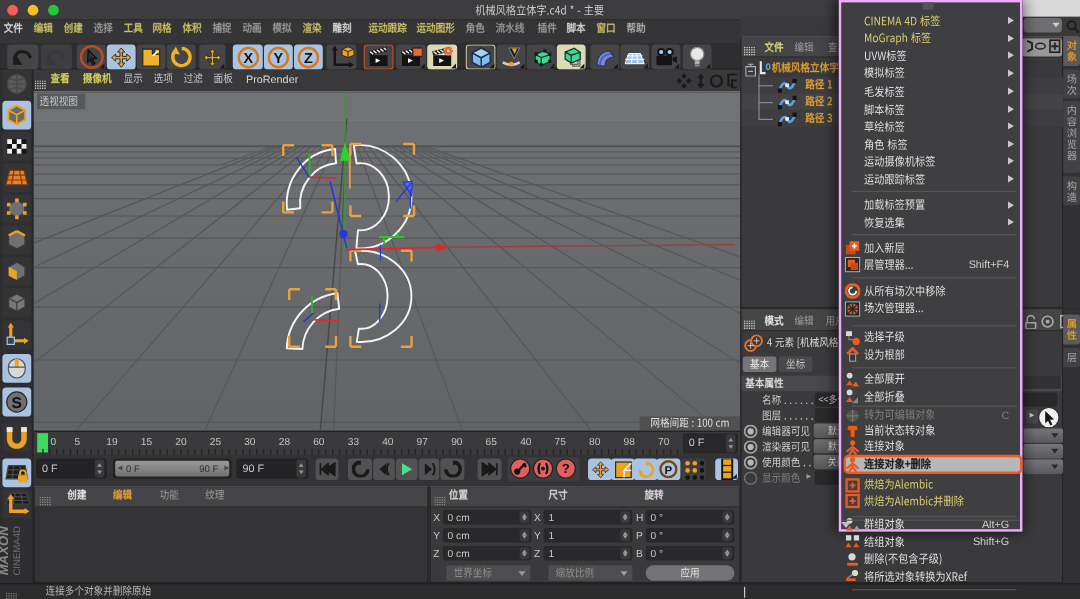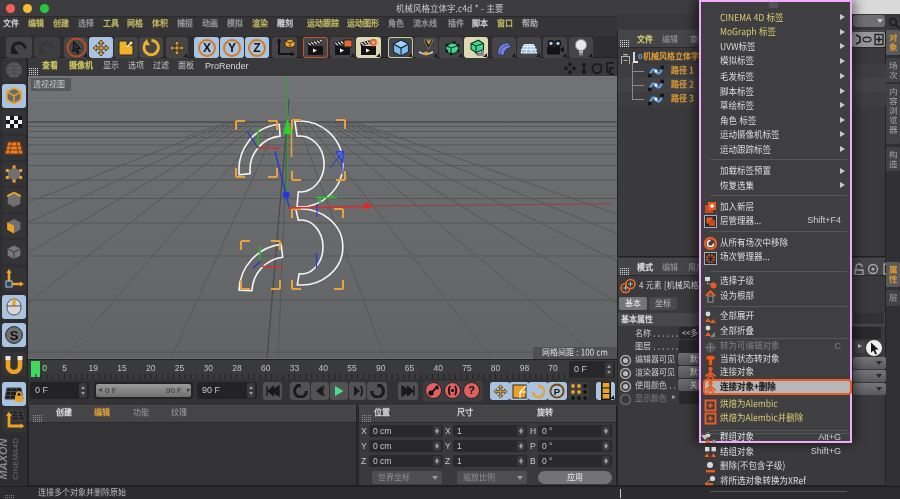--- a/index.html
+++ b/index.html
@@ -673,21 +673,21 @@
       <div class="abs" style="left:36.5px;top:3px;width:30px;margin-left:-15px;text-align:center;font-size:8.5px;color:#c2c2c2">5</div>
       <div class="abs" style="left:65.3px;top:3px;width:30px;margin-left:-15px;text-align:center;font-size:8.5px;color:#c2c2c2">19</div>
       <div class="abs" style="left:94.0px;top:3px;width:30px;margin-left:-15px;text-align:center;font-size:8.5px;color:#c2c2c2">15</div>
       <div class="abs" style="left:122.8px;top:3px;width:30px;margin-left:-15px;text-align:center;font-size:8.5px;color:#c2c2c2">20</div>
       <div class="abs" style="left:151.5px;top:3px;width:30px;margin-left:-15px;text-align:center;font-size:8.5px;color:#c2c2c2">25</div>
       <div class="abs" style="left:180.2px;top:3px;width:30px;margin-left:-15px;text-align:center;font-size:8.5px;color:#c2c2c2">30</div>
       <div class="abs" style="left:209.0px;top:3px;width:30px;margin-left:-15px;text-align:center;font-size:8.5px;color:#c2c2c2">28</div>
       <div class="abs" style="left:237.7px;top:3px;width:30px;margin-left:-15px;text-align:center;font-size:8.5px;color:#c2c2c2">60</div>
       <div class="abs" style="left:266.5px;top:3px;width:30px;margin-left:-15px;text-align:center;font-size:8.5px;color:#c2c2c2">33</div>
       <div class="abs" style="left:295.2px;top:3px;width:30px;margin-left:-15px;text-align:center;font-size:8.5px;color:#c2c2c2">40</div>
-      <div class="abs" style="left:323.9px;top:3px;width:30px;margin-left:-15px;text-align:center;font-size:8.5px;color:#c2c2c2">55</div>
+      <div class="abs" style="left:323.9px;top:3px;width:30px;margin-left:-15px;text-align:center;font-size:8.5px;color:#c2c2c2">97</div>
       <div class="abs" style="left:352.7px;top:3px;width:30px;margin-left:-15px;text-align:center;font-size:8.5px;color:#c2c2c2">90</div>
       <div class="abs" style="left:381.4px;top:3px;width:30px;margin-left:-15px;text-align:center;font-size:8.5px;color:#c2c2c2">65</div>
       <div class="abs" style="left:410.2px;top:3px;width:30px;margin-left:-15px;text-align:center;font-size:8.5px;color:#c2c2c2">40</div>
       <div class="abs" style="left:438.9px;top:3px;width:30px;margin-left:-15px;text-align:center;font-size:8.5px;color:#c2c2c2">75</div>
       <div class="abs" style="left:467.6px;top:3px;width:30px;margin-left:-15px;text-align:center;font-size:8.5px;color:#c2c2c2">80</div>
       <div class="abs" style="left:496.4px;top:3px;width:30px;margin-left:-15px;text-align:center;font-size:8.5px;color:#c2c2c2">98</div>
       <div class="abs" style="left:525.1px;top:3px;width:30px;margin-left:-15px;text-align:center;font-size:8.5px;color:#c2c2c2">70</div>
       <svg class="abs" style="left:0;top:14px" width="545" height="6" viewBox="0 0 545 6">
         <g stroke="#232325">
           <line x1="7.8" y1="0" x2="7.8" y2="5"></line>

